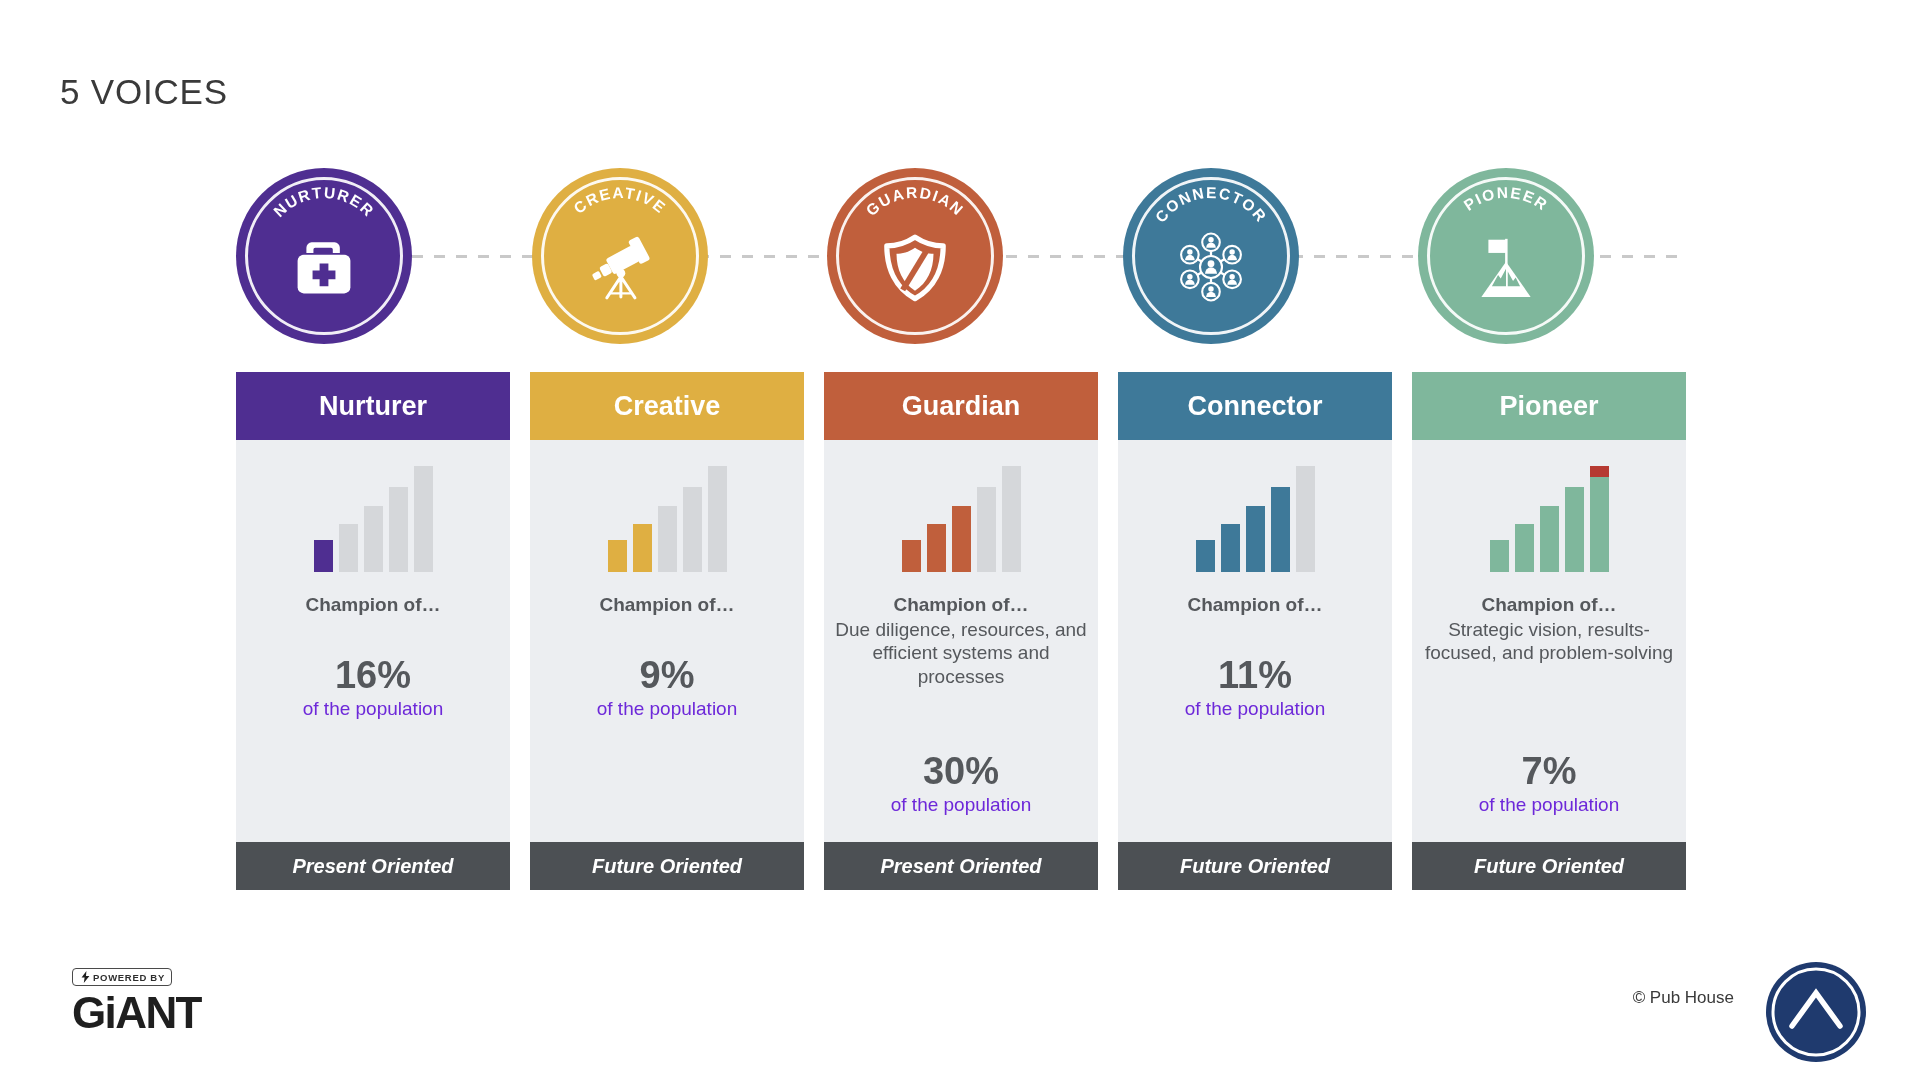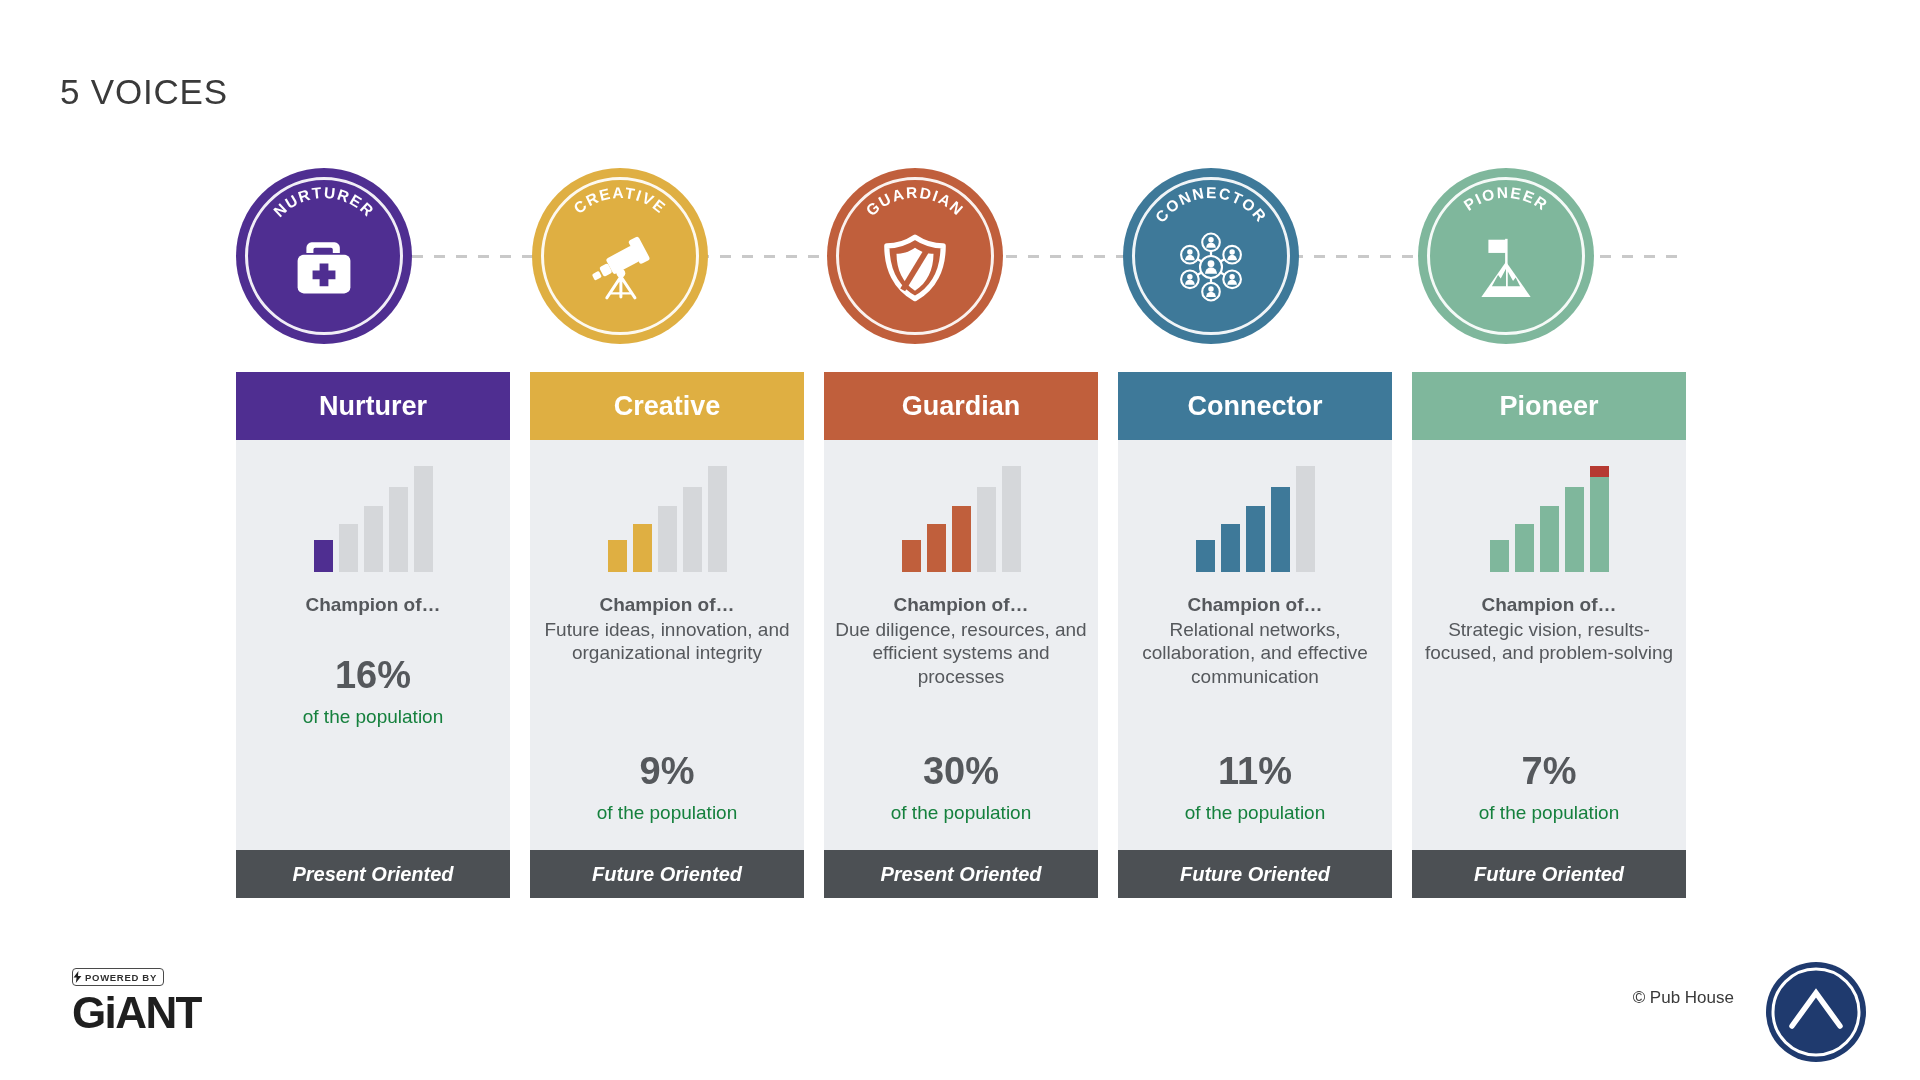--- a/index.html
+++ b/index.html
@@ -109,41 +109,41 @@
     min-height: 96px;
   }
   .pct {
     font-size: 38px;
     font-weight: bold;
     color: #55585c;
     margin-top: 36px;
   }
   .pct-sub {
     font-size: 19px;
-    color: #15803d;
-    margin-top: 9px;
+    color: #6d28d9;
+    margin-top: 1px;
     padding-bottom: 26px;
   }
   .card-foot {
     height: 48px;
     background: #4c5054;
     display: flex; align-items: center; justify-content: center;
     color: #ffffff;
     font-size: 20px;
     font-weight: bold;
     font-style: italic;
   }
 
   
   .giant-logo { position: absolute; left: 72px; top: 968px; width: 130px; }
   .powered-pill {
     display: inline-flex; align-items: center; gap: 3px;
     border: 1.4px solid #4a4a4a;
     border-radius: 4px;
-    padding: 2px 6px 2px 0;
+    padding: 2px 6px 2px 8px;
     font-size: 9.5px;
     font-weight: bold;
     letter-spacing: 0.7px;
     color: #2e2e2e;
   }
   .giant-word {
     font-size: 44px;
     font-weight: bold;
     letter-spacing: -1.6px;
     color: #1f1f1f;
@@ -325,21 +325,20 @@
     </div>
     <div class="card-body">
       <div class="chart">
             <div class="bar" style="height:32px;background:#DFAF42"></div>
             <div class="bar" style="height:48px;background:#DFAF42"></div>
             <div class="bar" style="height:66px;background:#d5d7da"></div>
             <div class="bar" style="height:85px;background:#d5d7da"></div>
             <div class="bar" style="height:106px;background:#d5d7da"></div>
           </div>
       <div class="champion">Champion of…</div>
-      <div class="desc">Future ideas, innovation, and organizational integrity</div>
       <div class="pct">9%</div>
       <div class="pct-sub">of the population</div>
     </div>
     <div class="card-foot">
       <span>Future Oriented</span>
     </div>
       </div>
       <div class="card">
     <div class="card-head" style="background:#C05F3C">
       <span>Guardian</span>
@@ -367,21 +366,20 @@
     </div>
     <div class="card-body">
       <div class="chart">
             <div class="bar" style="height:32px;background:#3E7999"></div>
             <div class="bar" style="height:48px;background:#3E7999"></div>
             <div class="bar" style="height:66px;background:#3E7999"></div>
             <div class="bar" style="height:85px;background:#3E7999"></div>
             <div class="bar" style="height:106px;background:#d5d7da"></div>
           </div>
       <div class="champion">Champion of…</div>
-      <div class="desc">Relational networks, collaboration, and effective communication</div>
       <div class="pct">11%</div>
       <div class="pct-sub">of the population</div>
     </div>
     <div class="card-foot">
       <span>Future Oriented</span>
     </div>
       </div>
       <div class="card">
     <div class="card-head" style="background:#7FB79C">
       <span>Pioneer</span>

